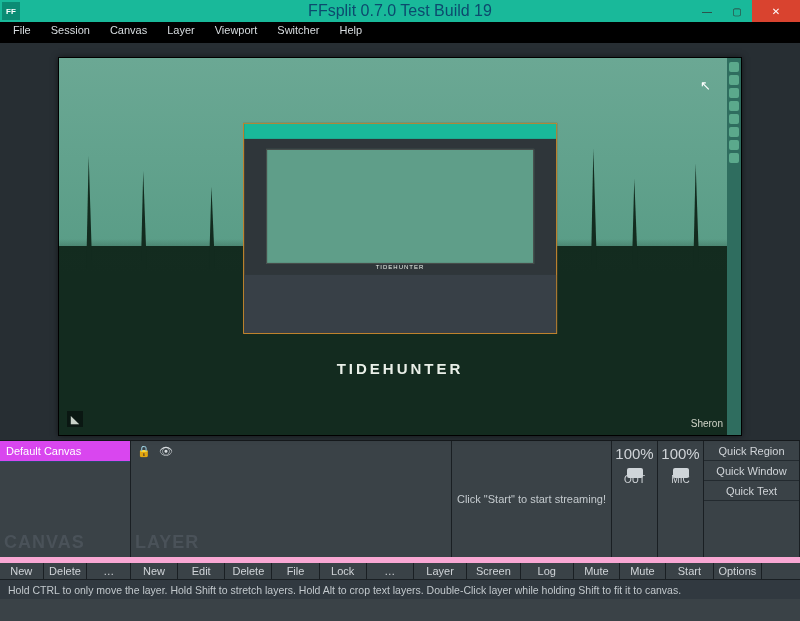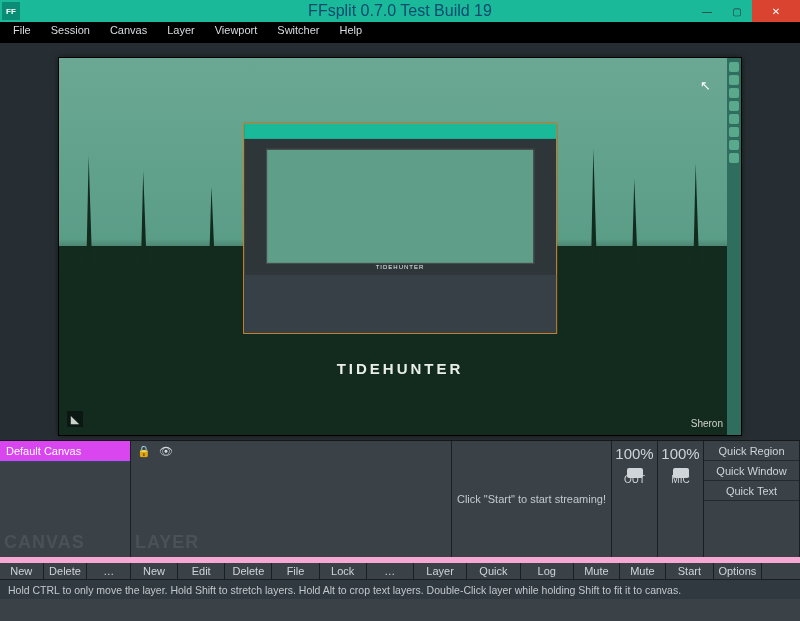--- a/index.html
+++ b/index.html
@@ -172,21 +172,21 @@
   <div class="btncell" style="width:43.66px">…</div>
 
   <div class="btncell" style="width:47.16px">New</div>
   <div class="btncell" style="width:47.16px">Edit</div>
   <div class="btncell" style="width:47.16px">Delete</div>
   <div class="btncell" style="width:47.16px">File</div>
   <div class="btncell" style="width:47.16px">Lock</div>
   <div class="btncell" style="width:47.16px">…</div>
 
   <div class="btncell" style="width:53.33px">Layer</div>
-  <div class="btncell" style="width:53.33px">Quick</div>
+  <div class="btncell" style="width:53.33px">Screen</div>
   <div class="btncell" style="width:53.33px">Log</div>
 
   <div class="btncell" style="width:46px">Mute</div>
   <div class="btncell" style="width:46px">Mute</div>
 
   <div class="btncell" style="width:48px">Start</div>
   <div class="btncell" style="width:48px">Options</div>
 </div>
 
 <div class="statusbar">Hold CTRL to only move the layer. Hold Shift to stretch layers. Hold Alt to crop text layers. Double-Click layer while holding Shift to fit it to canvas.</div>

